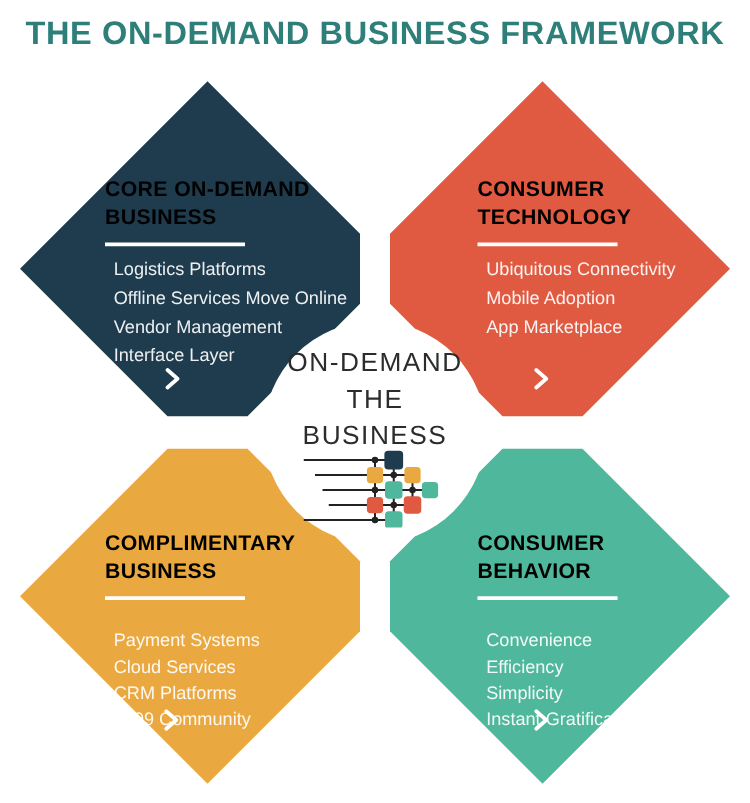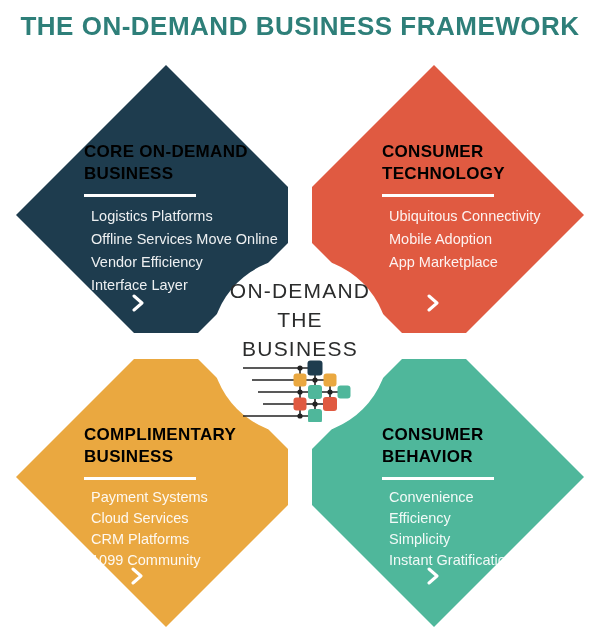--- a/index.html
+++ b/index.html
@@ -21,21 +21,21 @@
   .q-beh{left:382px;top:424px;}
   .quad h2{
     margin:0;color:#000000;font-size:17px;line-height:22px;
     font-weight:bold;letter-spacing:.3px;
   }
   .quad .divider{width:112px;height:2.5px;background:#ffffff;margin-top:9px;}
   .quad ul{
     list-style:none;margin:8px 0 0 0;padding:0 0 0 7px;
     color:rgba(255,255,255,.92);font-size:14.5px;line-height:23px;
   }
-  .quad.bottom ul{line-height:21px;margin-top:7px;}
+  .quad.bottom ul{line-height:21px;margin-top:23px;}
   .chevron{position:absolute;width:12px;height:18px;}
   .chev-core{left:132px;top:294px;}
   .chev-tech{left:427px;top:294px;}
   .chev-res{left:131px;top:567px;}
   .chev-beh{left:427px;top:567px;}
   .center-text{
     position:absolute;left:0;right:0;top:276px;text-align:center;
     color:#2b2c2c;font-size:21px;line-height:29px;letter-spacing:1.2px;font-weight:normal;
   }
   .center-text div{white-space:nowrap;}
@@ -58,21 +58,21 @@
 
   <div class="quad q-core">
     <h2>
       <span>CORE ON-DEMAND</span><br>
       <span>BUSINESS</span>
     </h2>
     <div class="divider"></div>
     <ul>
       <li>Logistics Platforms</li>
       <li>Offline Services Move Online</li>
-      <li>Vendor Efficiency</li>
+      <li>Vendor Management</li>
       <li>Interface Layer</li>
     </ul>
   </div>
 
   <div class="quad q-tech">
     <h2>
       <span>CONSUMER</span><br>
       <span>TECHNOLOGY</span>
     </h2>
     <div class="divider"></div>

